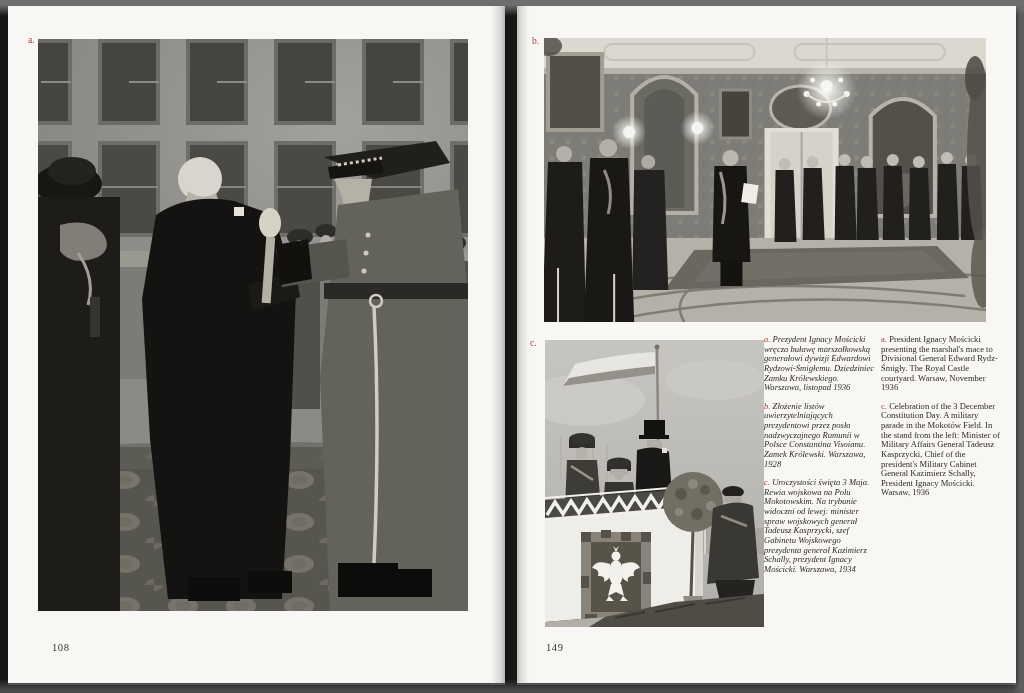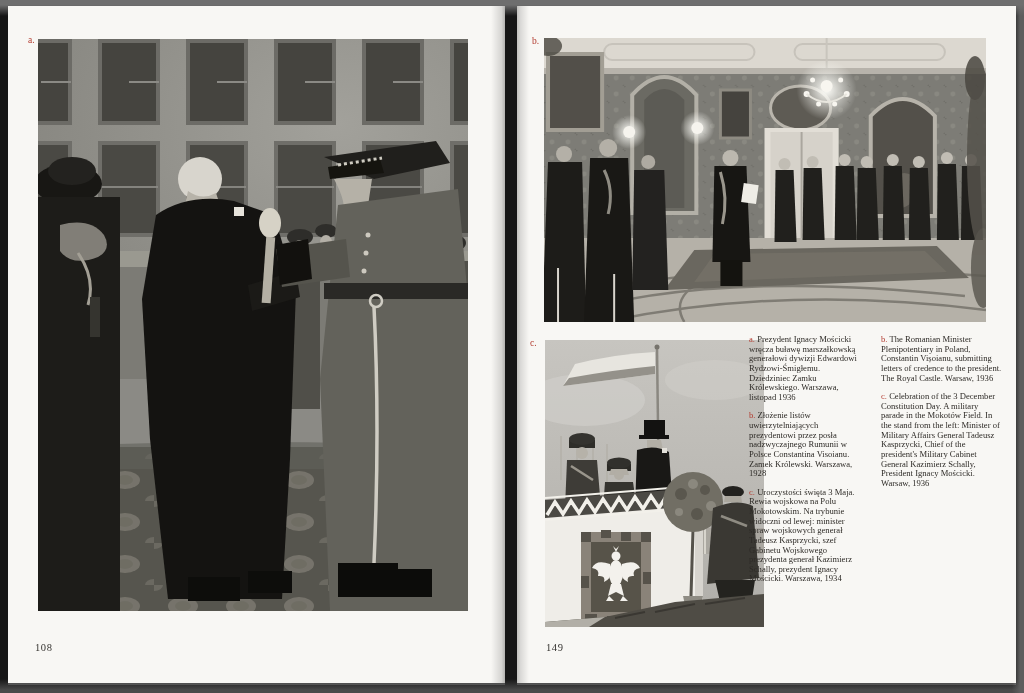--- a/index.html
+++ b/index.html
@@ -159,21 +159,21 @@
             <circle cx="326" cy="232" r="2.5"></circle>
         </g>
         <path d="M336,268 q6,120 0,256" stroke="#cfccc3" stroke-width="3.5" fill="none"></path>
         <circle cx="338" cy="262" r="6" fill="none" stroke="#cfccc3" stroke-width="2.5"></circle>
         <rect x="300" y="524" width="60" height="34" fill="#0c0c0a"></rect>
         <rect x="352" y="530" width="42" height="28" fill="#0c0c0a"></rect>
       </g>
     </svg>
   </figure>
 
-  <div class="page-num" style="left:27px;top:636px;">108</div>
+  <div class="page-num" style="left:44px;top:636px;">108</div>
 </div>
 
 <div class="page page-right">
   <span class="fig-label" style="left:15px;top:31px;">b.</span>
 
   <figure class="photo" style="left:27px;top:32px;width:442px;height:284px;">
     <svg viewBox="0 0 441 284" preserveAspectRatio="none">
       <defs>
         <pattern id="damask" width="16" height="16" patternUnits="userSpaceOnUse">
           <rect width="16" height="16" fill="#7d7c76"></rect>
@@ -411,25 +411,25 @@
       <polygon points="0,287 0,282 60,277 130,262 219,254 219,287" fill="#4f4c45"></polygon>
       <polygon points="0,287 0,282 60,277 44,287" fill="#b2afa7"></polygon>
       <g stroke="#35332e" stroke-width="2" opacity="0.8">
         <line x1="70" y1="278" x2="100" y2="272"></line>
           <line x1="110" y1="272" x2="150" y2="264"></line>
         <line x1="160" y1="264" x2="200" y2="258"></line>
       </g>
     </svg>
   </figure>
 
-  <div class="captions" style="left:232px;top:329px;width:114px;">
+  <div class="captions" style="left:247px;top:329px;width:114px;font-style:italic;">
     <p class="cap"><span class="cap-label">a.</span> <span>Prezydent Ignacy Mościcki wręcza buławę marszałkowską generałowi dywizji Edwardowi Rydzowi-Śmigłemu. Dziedziniec Zamku Królewskiego. Warszawa, listopad 1936</span></p>
     <p class="cap"><span class="cap-label">b.</span> <span>Złożenie listów uwierzytelniających prezydentowi przez posła nadzwyczajnego Rumunii w Polsce Constantina Visoianu. Zamek Królewski. Warszawa, 1928</span></p>
     <p class="cap"><span class="cap-label">c.</span> <span>Uroczystości święta 3 Maja. Rewia wojskowa na Polu Mokotowskim. Na trybunie widoczni od lewej: minister spraw wojskowych generał Tadeusz Kasprzycki, szef Gabinetu Wojskowego prezydenta generał Kazimierz Schally, prezydent Ignacy Mościcki. Warszawa, 1934</span></p>
   </div>
 
   <div class="captions" style="left:364px;top:329px;width:122px;">
-    <p class="cap"><span class="cap-label">b.</span> <span>The Romanian Minister Plenipotentiary in Poland, Constantin Vișoianu, submitting letters of credence to the president. The Royal Castle. Warsaw, 1936</span></p>
+    <p class="cap"><span class="cap-label">a.</span> <span>President Ignacy Mościcki presenting the marshal's mace to Divisional General Edward Rydz-Śmigły. The Royal Castle courtyard. Warsaw, November 1936</span></p>
     <p class="cap"><span class="cap-label">c.</span> <span>Celebration of the 3 December Constitution Day. A military parade in the Mokotów Field. In the stand from the left: Minister of Military Affairs General Tadeusz Kasprzycki, Chief of the president's Military Cabinet General Kazimierz Schally, President Ignacy Mościcki. Warsaw, 1936</span></p>
   </div>
 
   <div class="page-num" style="left:29px;top:636px;">149</div>
 </div>
 
 </body></html>

